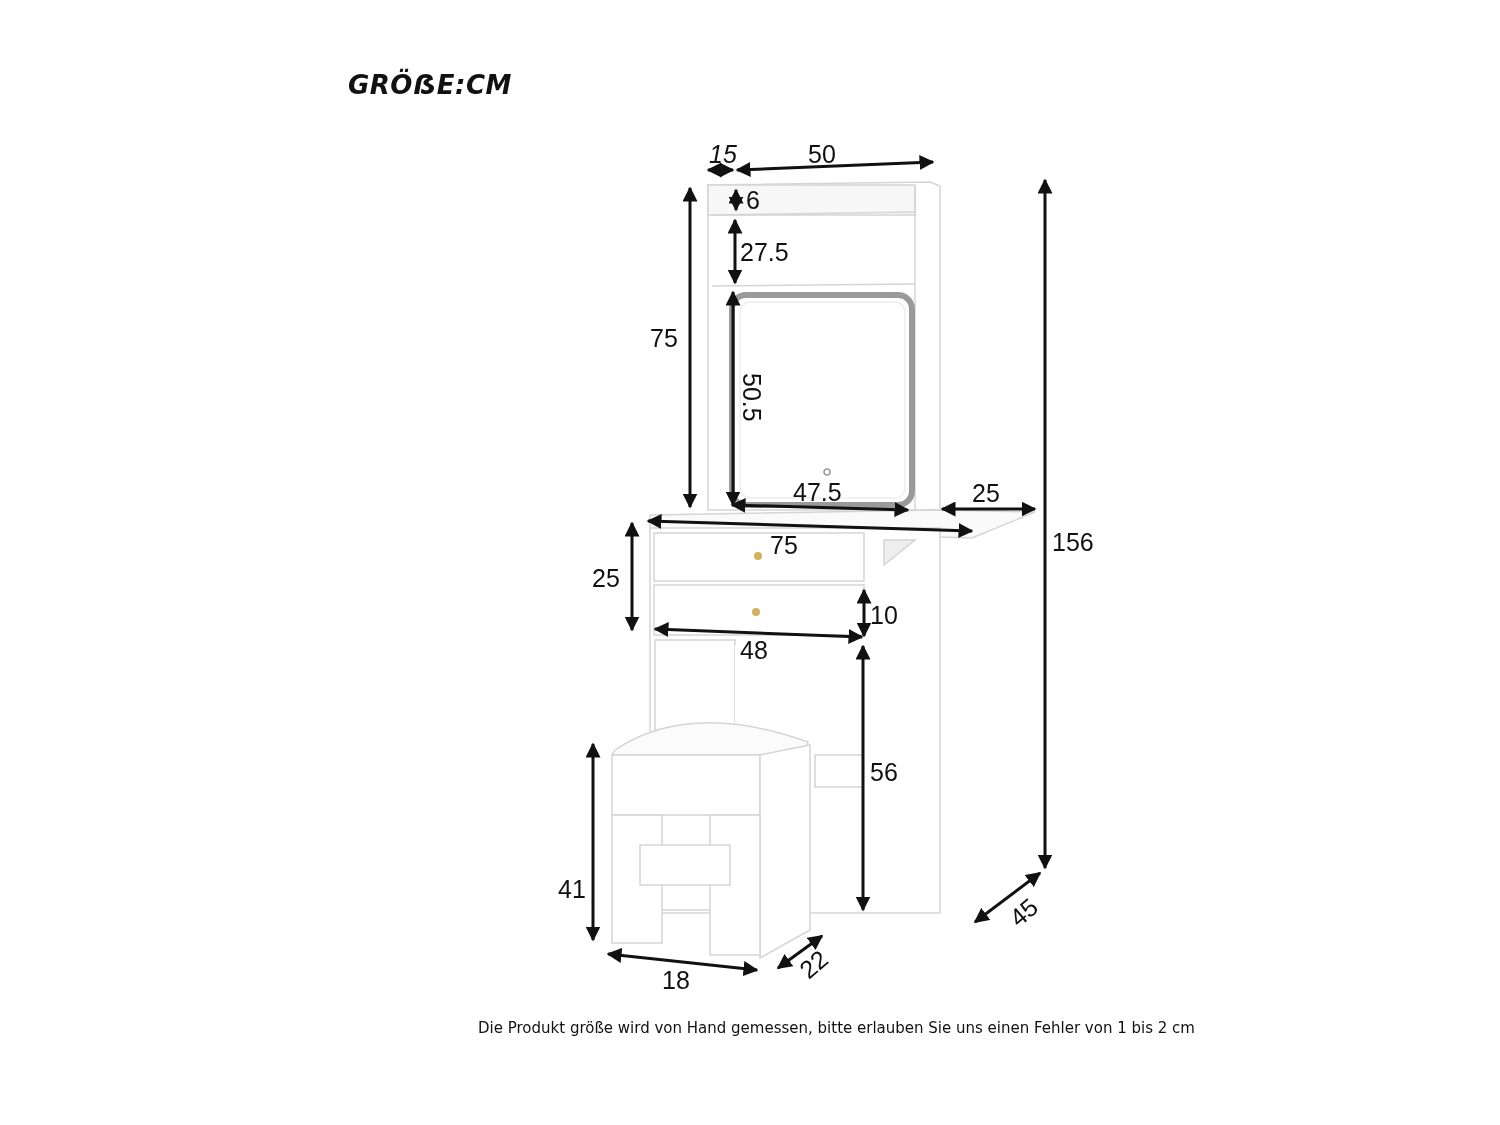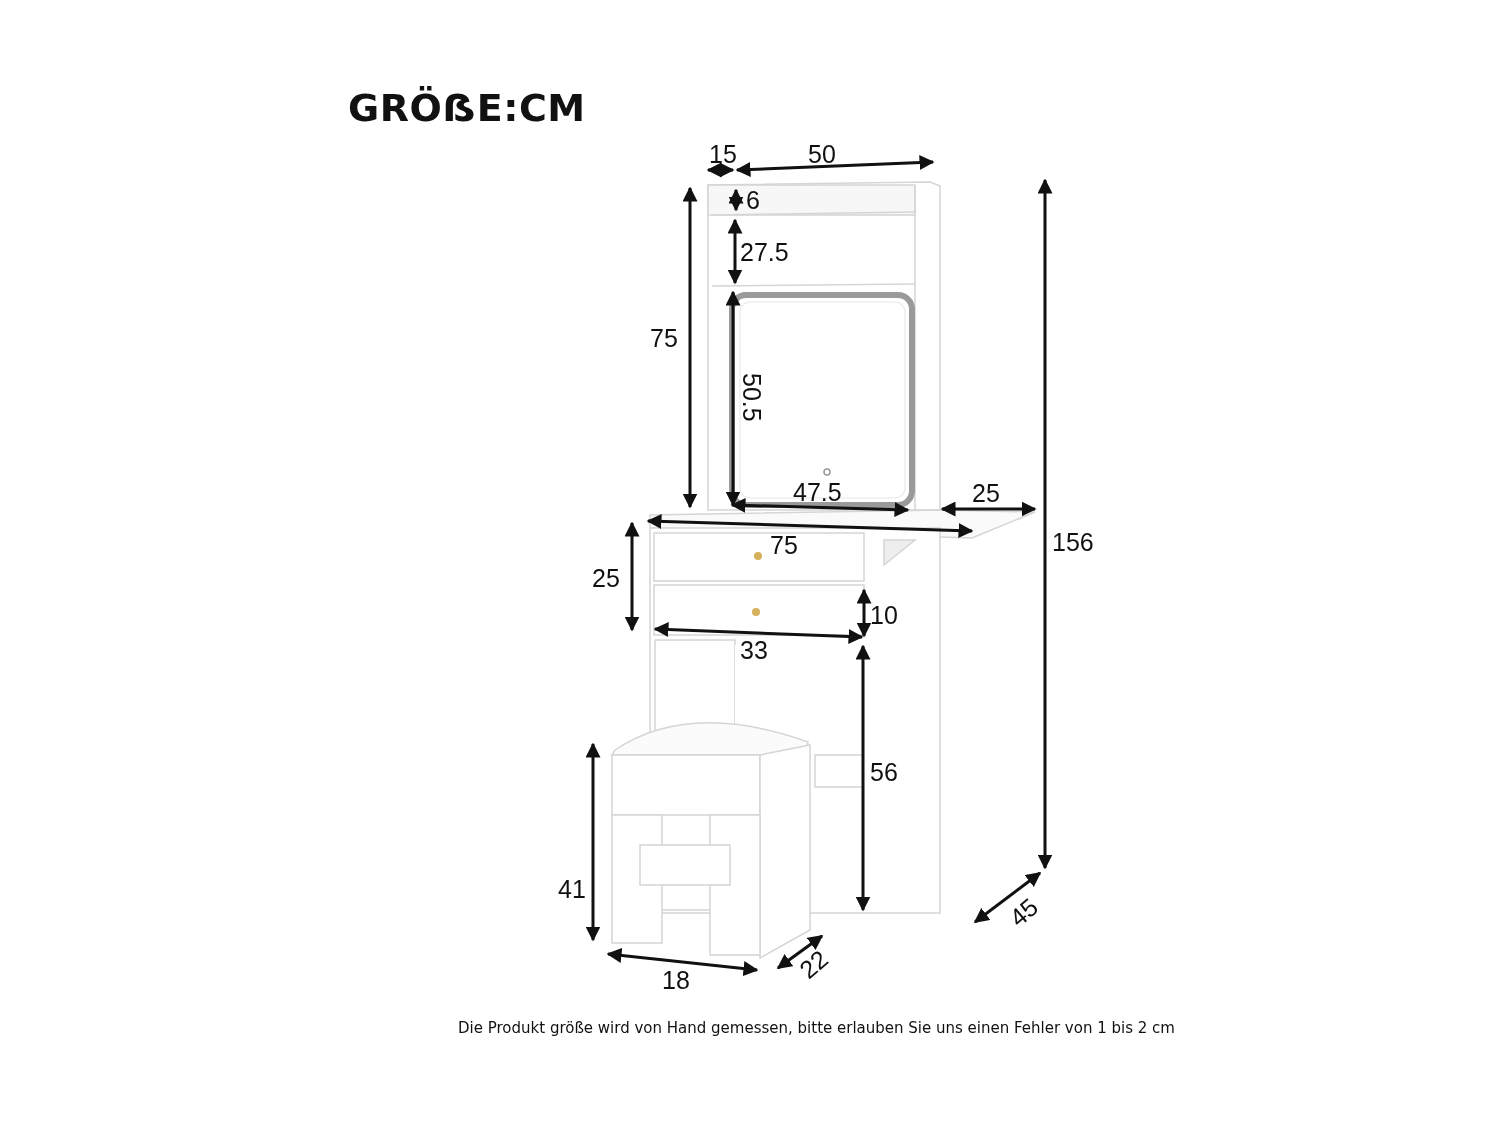--- a/index.html
+++ b/index.html
@@ -1,18 +1,18 @@
 <!DOCTYPE html>
 <html><head>
 <meta charset="utf-8">
 <style>
   html,body{margin:0;padding:0;background:#fff;}
   body{width:1500px;height:1125px;position:relative;overflow:hidden;font-family:"Liberation Sans",sans-serif;}
-  #title{position:absolute;left:348px;top:86px;font-size:38px;font-weight:bold;color:#111;font-family:"DejaVu Sans",sans-serif;letter-spacing:0.5px;}
-  #footnote{position:absolute;left:458px;top:1019px;font-size:15px;color:#111;font-family:"DejaVu Sans",sans-serif;}
+  #title{position:absolute;left:348px;top:70px;font-size:26px;font-weight:bold;color:#111;font-family:"DejaVu Sans",sans-serif;letter-spacing:0.5px;font-style:italic;}
+  #footnote{position:absolute;left:478px;top:1019px;font-size:15px;color:#111;font-family:"DejaVu Sans",sans-serif;}
   svg{position:absolute;left:0;top:0;}
   .lbl{position:absolute;font-size:25px;color:#111;font-family:"Liberation Sans",sans-serif;line-height:1;}
 </style>
 </head>
 <body>
 
 <div id="title">GRÖẞE:CM</div>
 
 <svg width="1500" height="1125">
   <defs>
@@ -69,32 +69,32 @@
     <line x1="864" y1="590" x2="864" y2="636"></line>
     <line x1="655" y1="629" x2="862" y2="637"></line>
     <line x1="863" y1="646" x2="863" y2="910"></line>
     <line x1="975" y1="922" x2="1040" y2="873"></line>
     <line x1="593" y1="744" x2="593" y2="940"></line>
     <line x1="608" y1="954" x2="757" y2="970"></line>
     <line x1="778" y1="968" x2="822" y2="936"></line>
   </g>
 </svg>
 
-<div class="lbl" style="left:709px;top:142px;">15</div>
+<div class="lbl" style="left:709px;top:142px;font-style:italic;">15</div>
 <div class="lbl" style="left:808px;top:142px;">50</div>
 <div class="lbl" style="left:746px;top:188px;">6</div>
 <div class="lbl" style="left:740px;top:240px;">27.5</div>
 <div class="lbl" style="left:650px;top:326px;">75</div>
 <div class="lbl" style="left:735px;top:386px;transform:rotate(90deg);transform-origin:left top;left:764px;top:373px;">50.5</div>
 <div class="lbl" style="left:793px;top:480px;">47.5</div>
 <div class="lbl" style="left:972px;top:481px;">25</div>
 <div class="lbl" style="left:1052px;top:490px;margin-top:40px;">156</div>
 <div class="lbl" style="left:770px;top:533px;">75</div>
 <div class="lbl" style="left:592px;top:566px;">25</div>
 <div class="lbl" style="left:870px;top:603px;">10</div>
-<div class="lbl" style="left:740px;top:638px;">33</div>
+<div class="lbl" style="left:740px;top:638px;">48</div>
 <div class="lbl" style="left:870px;top:760px;text-align:right;">56</div>
 <div class="lbl" style="left:1010px;top:900px;transform:rotate(-40deg);">45</div>
 <div class="lbl" style="left:558px;top:835px;margin-top:42px;">41</div>
 <div class="lbl" style="left:662px;top:968px;">18</div>
 <div class="lbl" style="left:800px;top:952px;transform:rotate(-40deg);">22</div>
 
 <div id="footnote">Die Produkt größe wird von Hand gemessen, bitte erlauben Sie uns einen Fehler von 1 bis 2 cm</div>
 
 </body></html>

